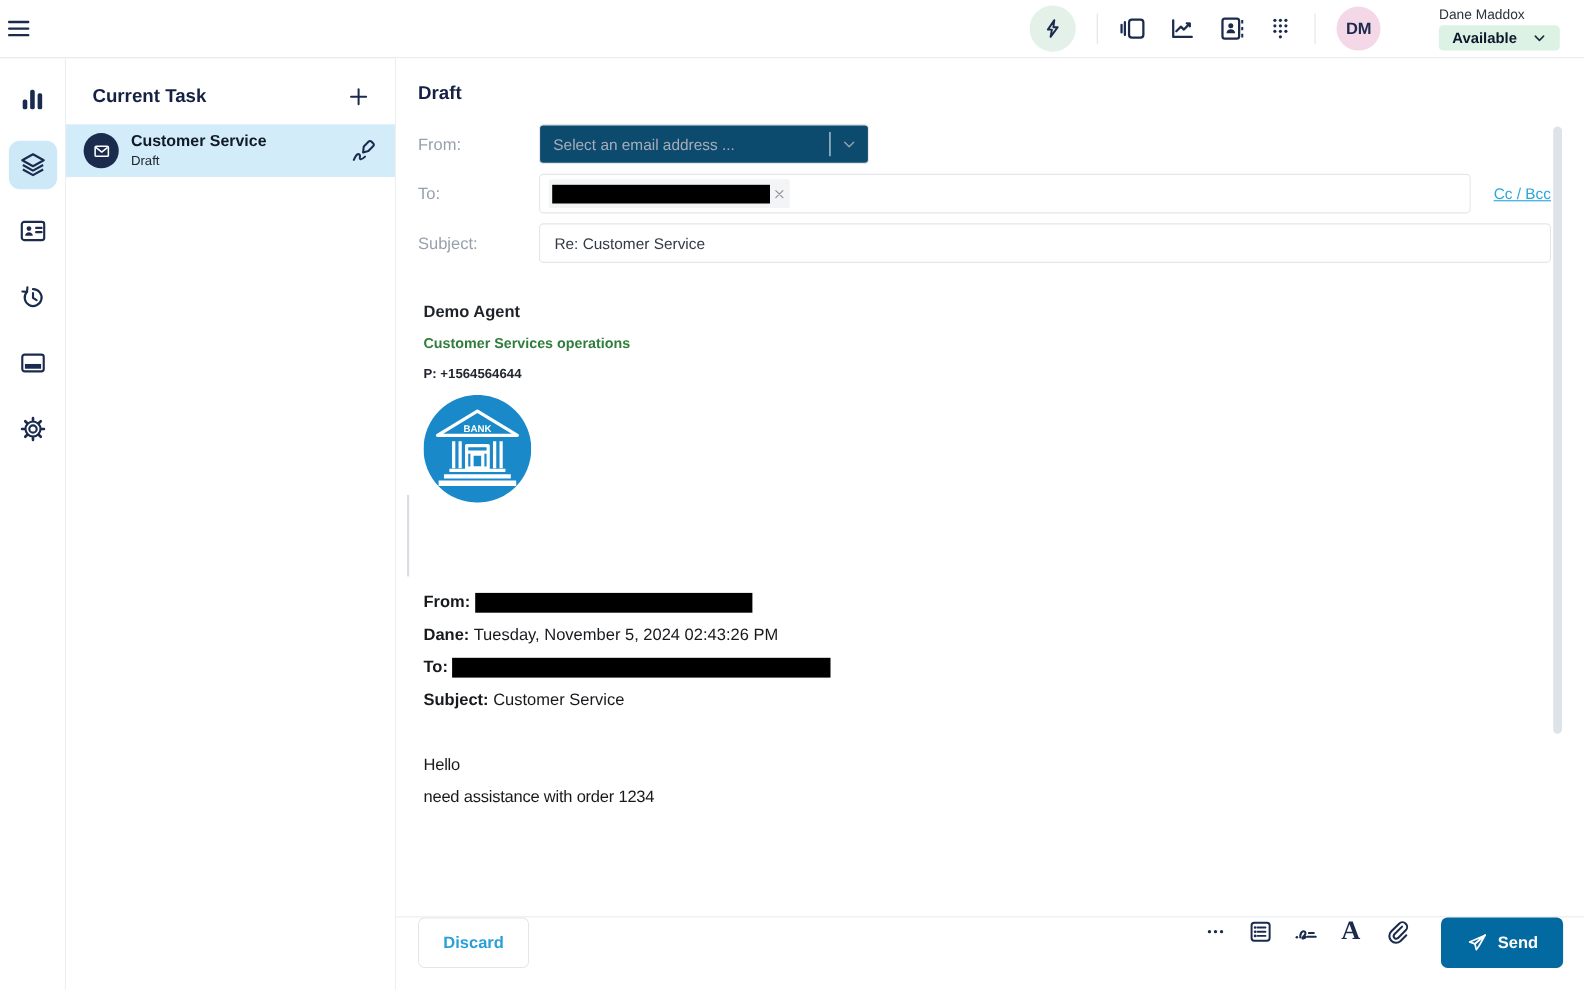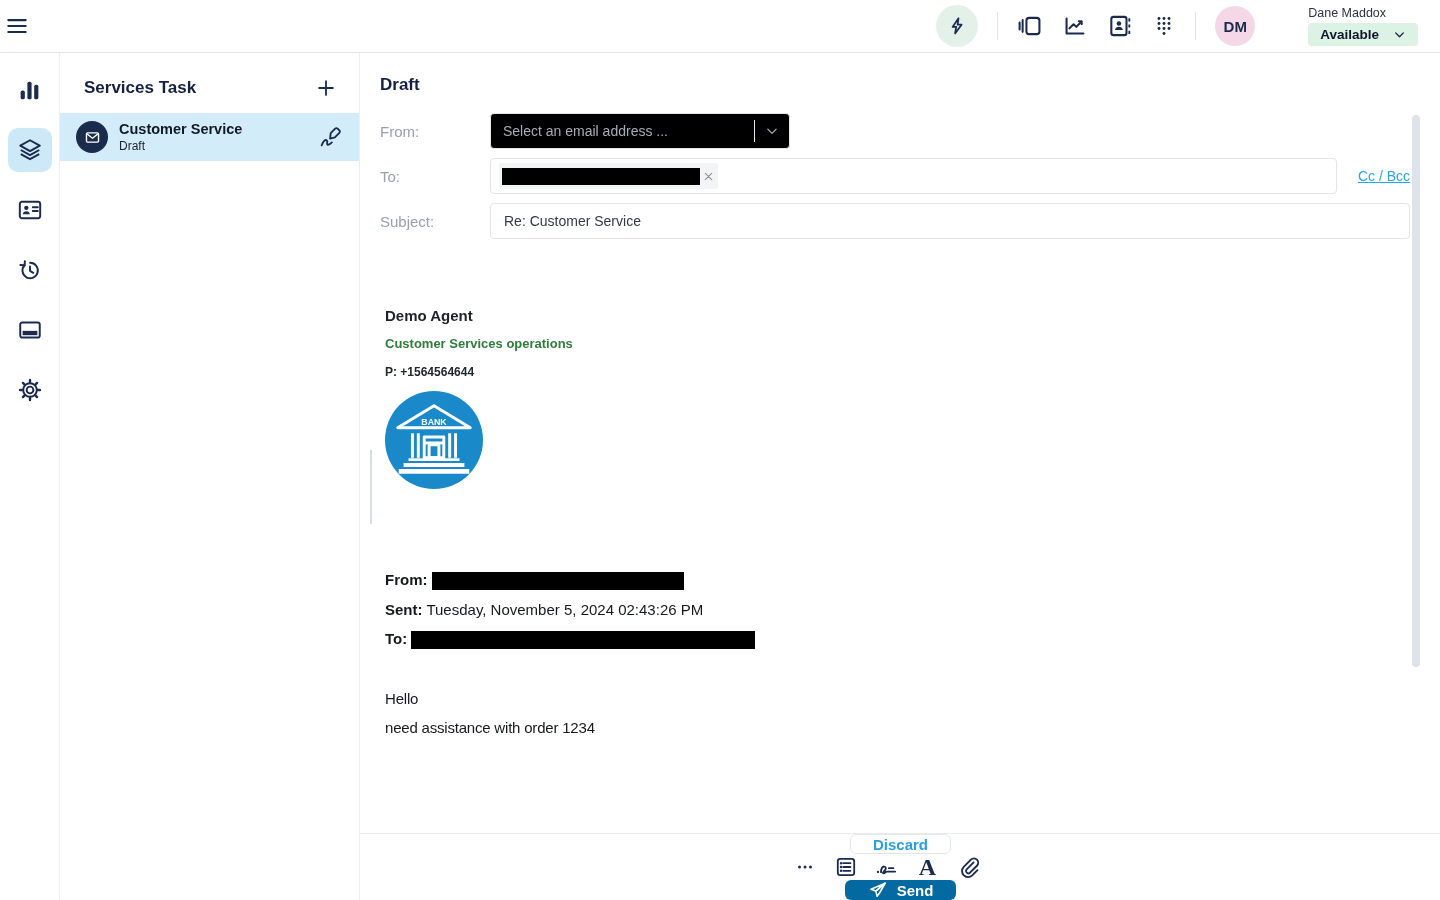--- a/index.html
+++ b/index.html
@@ -41,53 +41,53 @@
   .task-name { font-size:14.5px; font-weight:bold; color:#131a26; }
   .task-status { font-size:12px; color:#20262e; margin-top:2px; }
 
   
   .main { flex:1; position:relative; background:#fff; overflow:hidden; }
   .compose-title { font-size:17px; font-weight:bold; color:#152142; padding:22px 0 0 20px; }
   .fields { padding:18px 30px 0 20px; }
   .frow { display:flex; align-items:center; margin-bottom:9px; }
   .flabel { width:110px; font-size:15px; color:#98a0ac; flex-shrink:0; }
   .select-box { width:300px; height:36px; border:1px solid #e3e6ea; border-radius:4px;
-    display:flex; align-items:center; padding:0 10px 0 12px; cursor:pointer; background:#000000; }
+    display:flex; align-items:center; padding:0 10px 0 12px; cursor:pointer; background:#0c4a6e; }
   .placeholder { flex:1; font-size:14px; color:#a6adb8; text-align:left; }
   .select-div { width:1px; height:22px; background:#e3e6ea; margin:0 10px 0 6px; }
   .input-box { height:36px; border:1px solid #e3e6ea; border-radius:4px; background:#fff;
     display:flex; align-items:center; padding:0 8px; }
   .to-box { flex:1; }
   .chip { display:flex; align-items:center; background:#f2f4f6; border-radius:2px; height:26px; padding:0 4px 0 3px; }
   .redacted-chip { width:198px; height:17px; background:#000; }
   .chip-x { margin-left:3px; }
   .ccbcc { margin-left:21px; font-size:14px; color:#2aa6da; text-decoration:underline; white-space:nowrap; }
   .subject-box { flex:1; font-size:14px; color:#333a45; padding:0 13px; }
 
   .body-area { padding-left:25px; }
-  .sig-name { margin-top:68px; font-size:15px; font-weight:bold; color:#1f2329; }
+  .sig-name { margin-top:36px; font-size:15px; font-weight:bold; color:#1f2329; }
   .sig-team { margin-top:12px; font-size:13px; font-weight:bold; color:#2f7d3b; }
   .sig-company { margin-top:10px; font-size:17px; font-weight:bold; color:#8d939c; letter-spacing:.5px; }
   .sig-phone { margin-top:14px; font-size:12px; font-weight:bold; color:#23272e; }
   .sig-logo { margin-top:12px; width:98px; height:98px; display:block; }
 
   .quoted { margin-top:76px; font-size:15px; color:#17191c; line-height:29.5px; }
   .quoted b { font-weight:bold; }
   .redbar { display:inline-block; vertical-align:middle; background:#000; height:18px; margin-left:4px; }
   .redbar.from { width:252px; }
   .redbar.to { width:344px; }
   .qbody { margin-top:30px; font-size:15px; color:#17191c; line-height:29px;
     letter-spacing:-0.2px; }
 
   .resize-handle { position:absolute; left:10px; top:397px; width:2px; height:74px; background:#d9dde1; cursor:row-resize; }
   .scroll-thumb { position:absolute; right:20px; top:62px; width:8px; height:552px; background:#dde3e8; border-radius:4px; }
 
   
   .compose-footer { position:absolute; left:0; right:0; bottom:0; height:67px;
-    border-top:1px solid #e9ebee; display:flex; align-items:center; padding:0 19px 0 20px; background:#fff;flex-direction:column; }
+    border-top:1px solid #e9ebee; display:flex; align-items:flex-start; padding:0 19px 0 20px; background:#fff; }
   .discard-btn { width:101px; height:46px; border:1px solid #e4e7ea; border-radius:6px; background:#fff;
     color:#2a9fd9; font-size:15px; font-weight:bold; cursor:pointer; font-family:"Liberation Sans",sans-serif; }
   .footer-spacer { flex:1; }
   .footer-icons { display:flex; align-items:center; gap:15px; margin-right:28px; }
   .footer-icons .iconbtn { width:26px; height:26px; }
   .font-glyph { font-family:"Liberation Serif", serif; font-size:24px; font-weight:600; color:#1b2b4e; line-height:1; }
   .send-btn { width:111px; height:46px; border:none; border-radius:6px; background:#0369a1;
     color:#fff; font-size:15px; font-weight:bold; display:flex; align-items:center; justify-content:center;
     gap:9px; cursor:pointer; font-family:"Liberation Sans",sans-serif; }
 
@@ -240,21 +240,21 @@
           <circle cx="12" cy="12" r="3.1"></circle>
           <circle cx="12" cy="12" r="6.3"></circle>
           <path d="M12 2.8v2.4M12 18.8v2.4M2.8 12h2.4M18.8 12h2.4M5.5 5.5l1.7 1.7M16.8 16.8l1.7 1.7M18.5 5.5l-1.7 1.7M7.2 16.8l-1.7 1.7" stroke-width="2.2"></path>
         </svg>
       </span>
     </button>
   </div>
 
   <div class="task-panel">
     <div class="task-panel-header">
-      <span class="task-panel-title">Services Task</span>
+      <span class="task-panel-title">Current Task</span>
       <button class="iconbtn">
         <span>
           <svg width="22" height="22" viewBox="0 0 24 24" fill="none" stroke="#1b2b4e" stroke-width="2" stroke-linecap="round">
             <path d="M12 4.5v15M4.5 12h15"></path>
           </svg>
         </span>
       </button>
     </div>
 
     <div class="task-item">
@@ -334,22 +334,23 @@
           <path d="M40 53 H60"></path>
           <path d="M24 70 H76"></path>
           <path d="M19 75.5 H81" stroke-width="4"></path>
           <path d="M14 82 H86" stroke-width="5"></path>
         </g>
         <text x="50" y="34.5" text-anchor="middle" font-size="9" font-weight="bold" fill="#fff" font-family="Liberation Sans, sans-serif">BANK</text>
       </svg>
 
       <div class="quoted">
         <div><b>From:</b><span class="redbar from"></span></div>
-        <div><b>Sent:</b> <span>Tuesday, November 5, 2024 02:43:26 PM</span></div>
+        <div><b>Dane:</b> <span>Tuesday, November 5, 2024 02:43:26 PM</span></div>
         <div><b>To:</b><span class="redbar to"></span></div>
+        <div><b>Subject:</b> <span>Customer Service</span></div>
       </div>
 
       <div class="qbody">
         <div>Hello</div>
         <div>need assistance with order 1234</div>
       </div>
     </div>
 
     <div class="resize-handle"></div>
     <div class="scroll-thumb"></div>

